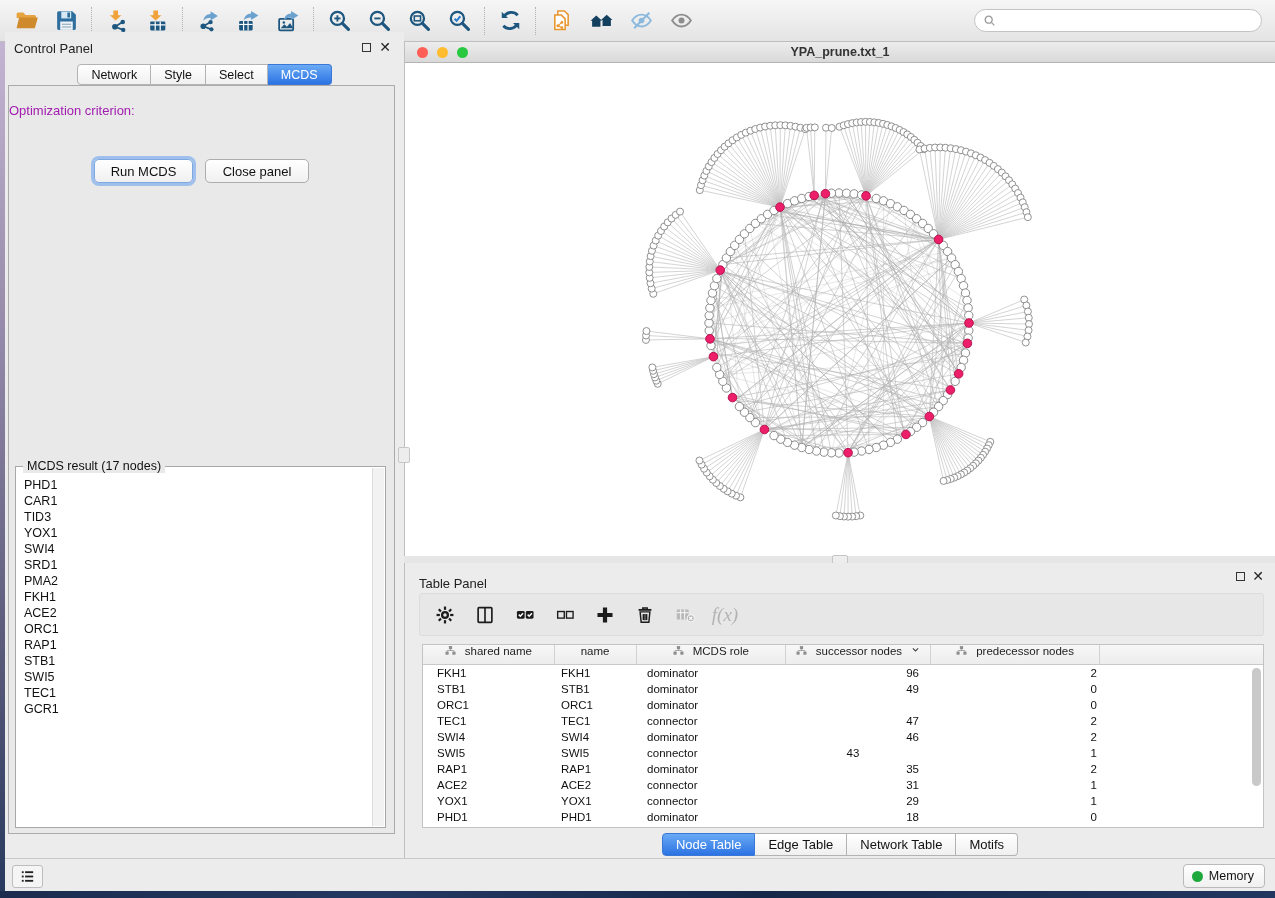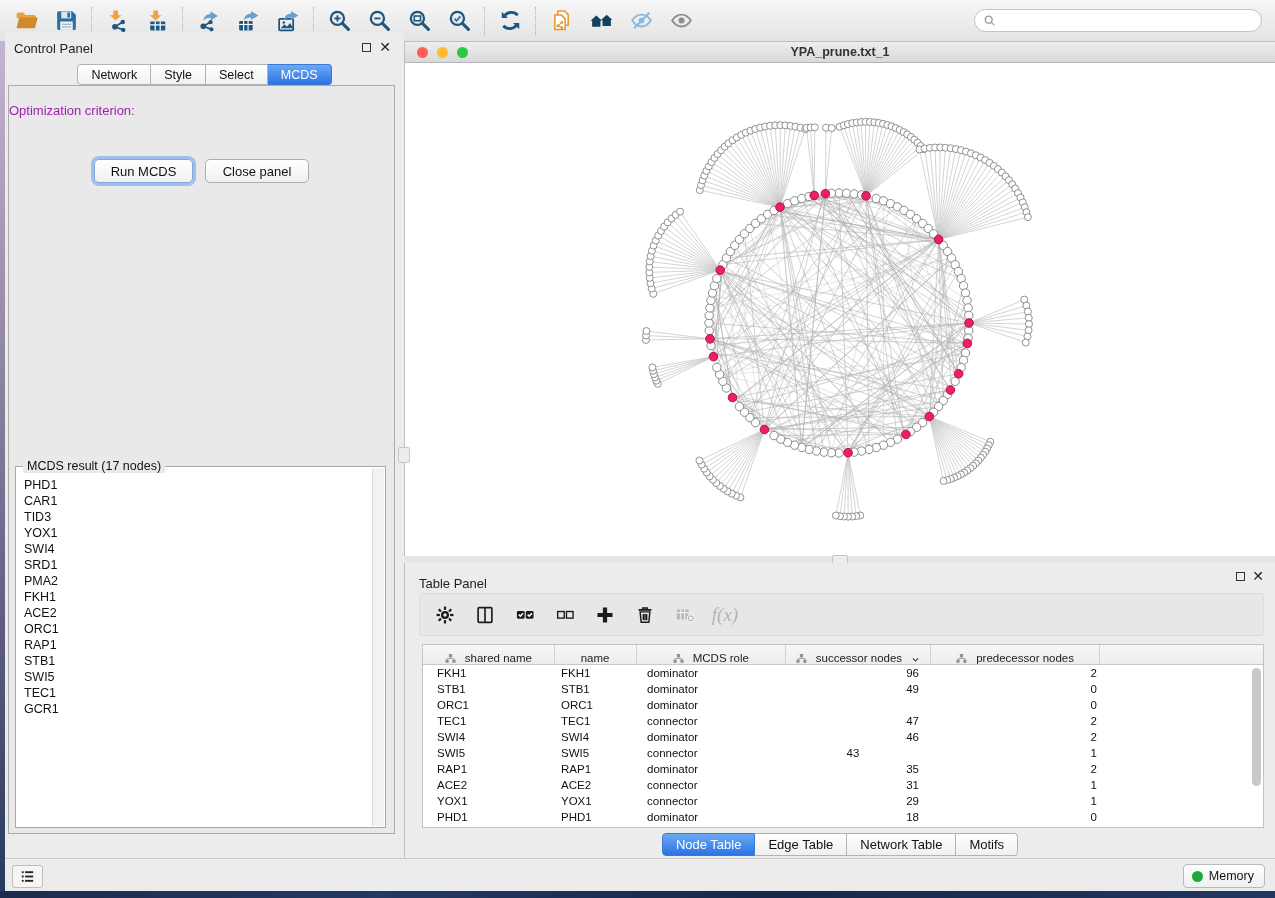--- a/index.html
+++ b/index.html
@@ -90,21 +90,21 @@
   .tp-toolbar { position:absolute; left:14px; top:30px; width:845px; height:43px;
     background:#e7e7e7; border:1px solid #dcdcdc; border-radius:3px;
     display:flex; align-items:center; gap:16px; padding-left:13px; }
   .tpi { width:24px; height:24px; display:flex; align-items:center; justify-content:center; }
   .tpi svg { width:22px; height:22px; }
   .fx { font-family:"Liberation Serif","DejaVu Serif",serif; font-style:italic; font-size:19px; color:#b3b3b3; }
   .ntable { position:absolute; left:17px; top:81px; width:842px; height:184px;
     background:#fff; border:1px solid #c3c3c3; overflow:hidden; }
   .thead { position:relative; height:20px; background:linear-gradient(#f7f7f7,#ededed);
     border-bottom:1px solid #c9c9c9; display:flex; }
-  .th { display:flex; align-items:flex-end; justify-content:center; gap:9px;
+  .th { display:flex; align-items:flex-start; justify-content:center; gap:9px;
     border-right:1px solid #d2d2d2; font-size:11.5px; color:#222; }
   .trow { display:flex; height:16px; }
   .td { font-size:11.5px; line-height:16px; color:#111; white-space:nowrap; overflow:hidden; }
   .tscroll { position:absolute; right:1px; top:21px; bottom:1px; width:11px; }
   .tthumb { position:absolute; right:1px; top:2px; width:9px; height:118px; background:#c9c9c9; border-radius:5px; }
   .tp-tabs { position:absolute; top:270px; left:0; width:100%; display:flex; justify-content:center; }
   .tp-tabs .segb { height:23px; font-size:13px; }
 
   
   .status-bar { position:absolute; left:5px; top:858px; width:1270px; height:33px;

